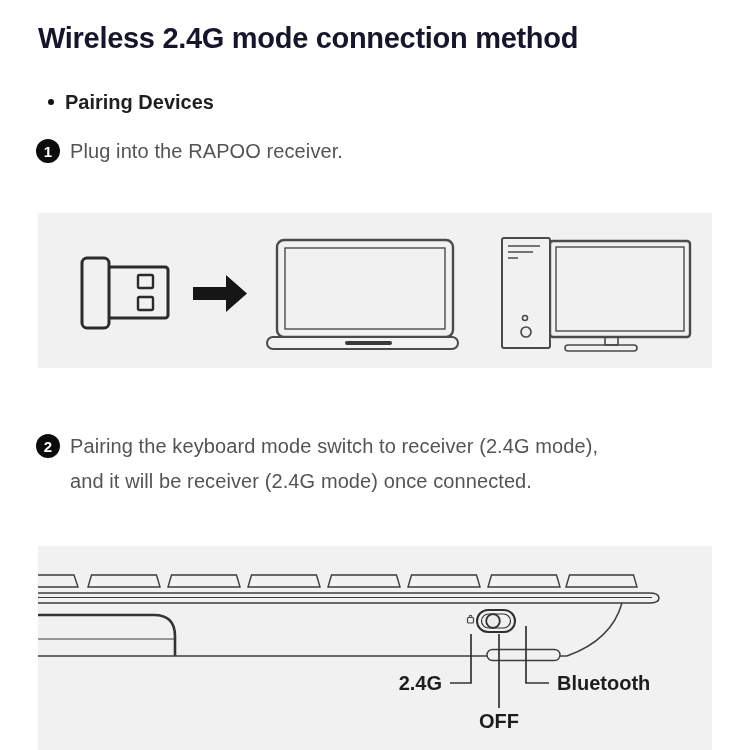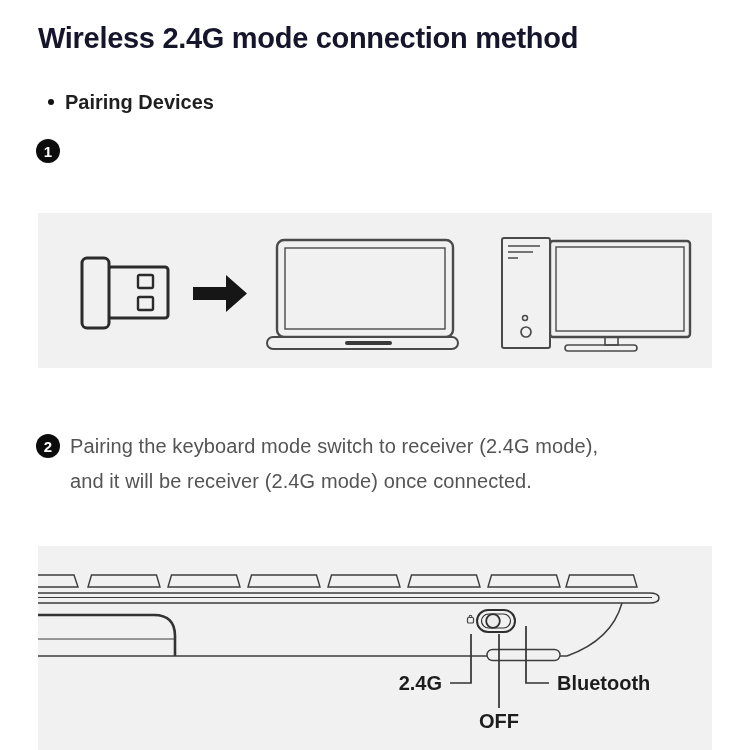--- a/index.html
+++ b/index.html
@@ -47,20 +47,23 @@
 
   <h1 class="title">Wireless 2.4G mode connection method</h1>
 
   <div class="bullet-row">
     <span class="dot"></span>
     <span>Pairing Devices</span>
   </div>
 
   <div class="step step1">
     <span class="badge">1</span>
+    <div class="step-text">
+      <div>Plug into the RAPOO receiver.</div>
+    </div>
   </div>
 
   <div class="panel panel1">
     <svg width="674" height="155" viewBox="0 0 674 155">
 
       <g fill="none" stroke="#2b2b2b">
         <rect x="70" y="54" width="60" height="51" rx="3" stroke-width="3"></rect>
         <rect x="100" y="62" width="15" height="13" rx="1.5" stroke-width="2.4"></rect>
         <rect x="100" y="84" width="15" height="13" rx="1.5" stroke-width="2.4"></rect>
         <rect x="44" y="45" width="27" height="70" rx="5" fill="#f1f1f2" stroke-width="3"></rect>

